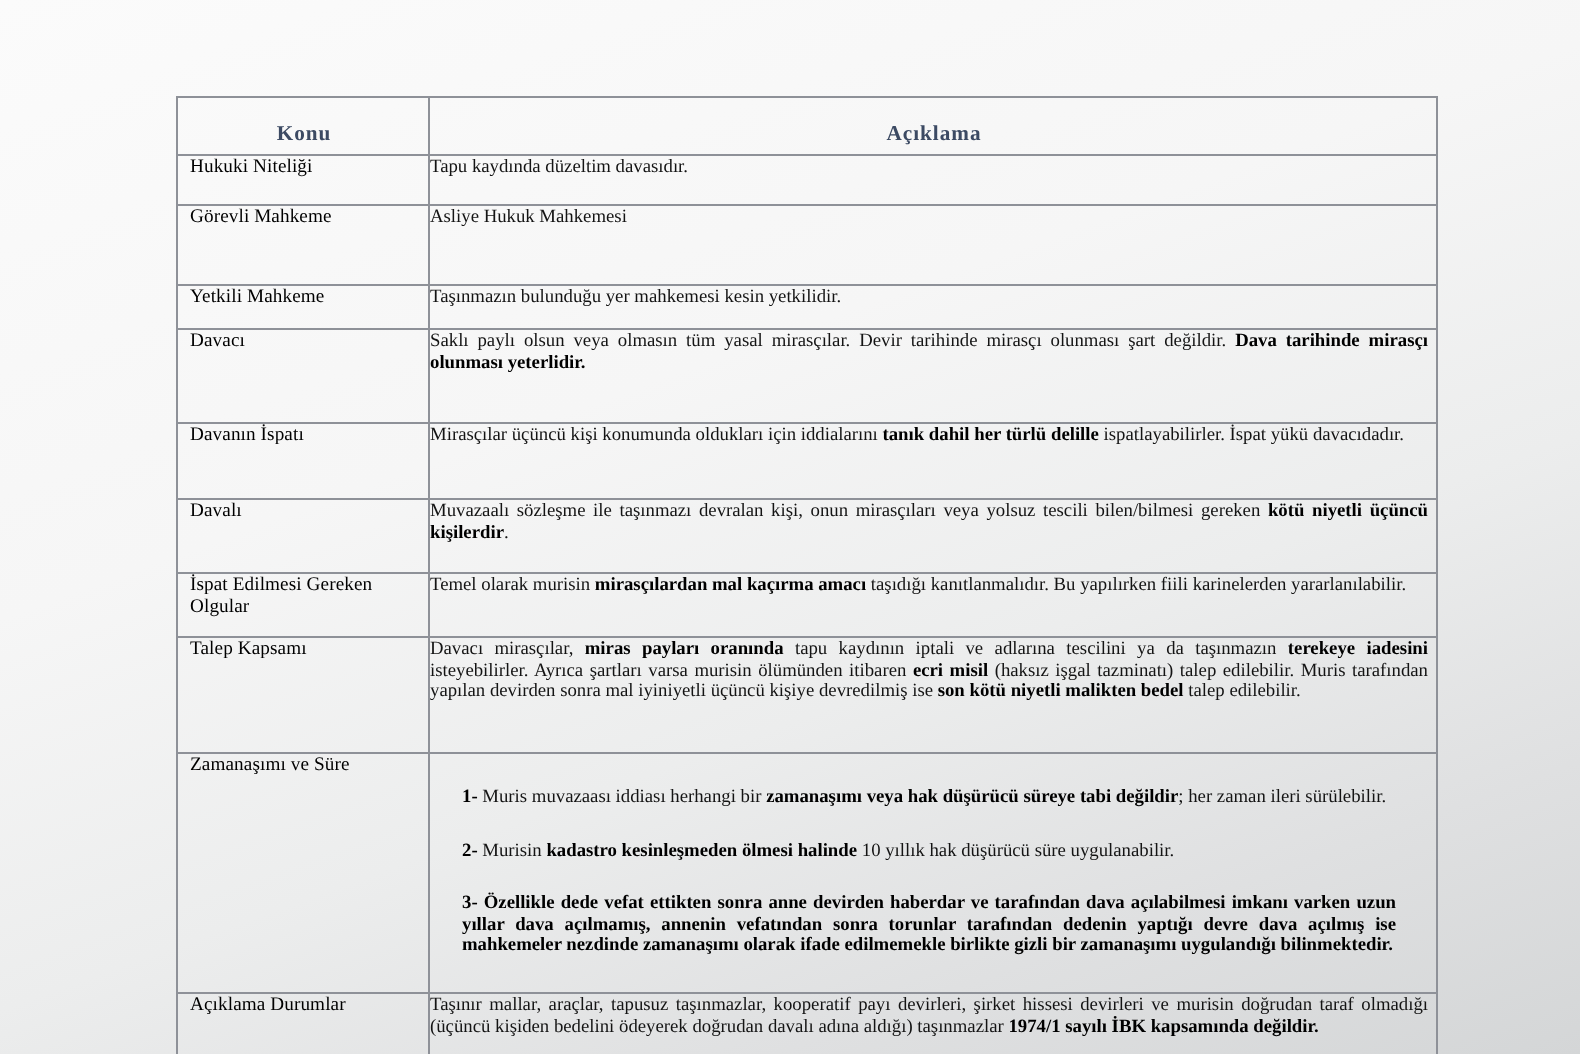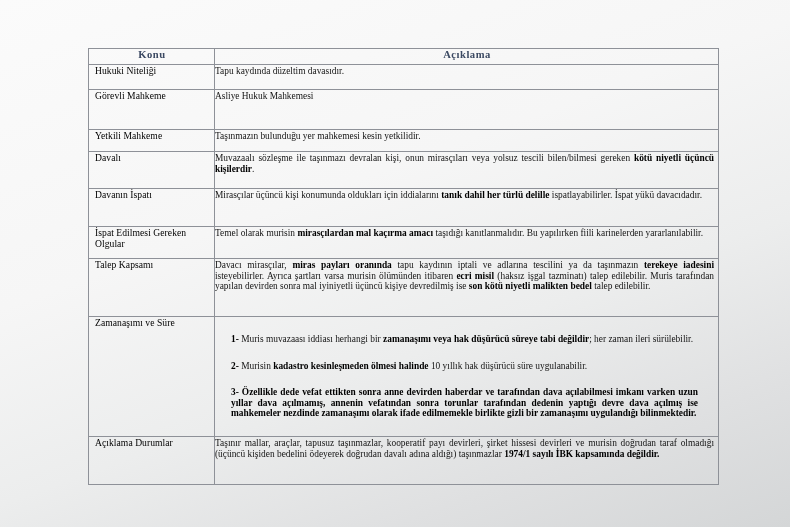--- a/index.html
+++ b/index.html
@@ -61,21 +61,21 @@
     color: #1a1a1a;
   }
 
   
   .card-table thead th {
     text-align: center;
     font-weight: bold;
     font-size: 10.6px;
     letter-spacing: 0.5px;
     color: #3c4a63;
-    padding-top: 1px;
+    padding-top: 14px;
     padding-bottom: 1px;
     height: 13px;
   }
 
   
   .card-table td.konu {
     font-weight: normal;
     font-size: 9.6px;
     line-height: 10.9px;
     color: #000;
@@ -125,27 +125,31 @@
           <td class="aciklama">Tapu kaydında düzeltim davasıdır.</td>
         </tr>
         <tr style="height: 40px;">
           <td class="konu">Görevli Mahkeme</td>
           <td class="aciklama">Asliye Hukuk Mahkemesi</td>
         </tr>
         <tr style="height: 22px;">
           <td class="konu">Yetkili Mahkeme</td>
           <td class="aciklama">Taşınmazın bulunduğu yer mahkemesi kesin yetkilidir.</td>
         </tr>
-        <tr style="height: 37px;">
-          <td class="konu">Davalı</td>
-          <td class="aciklama">Muvazaalı sözleşme ile taşınmazı devralan kişi, onun mirasçıları veya yolsuz tescili bilen/bilmesi gereken <b>kötü niyetli üçüncü kişilerdir</b>.</td>
+        <tr style="height: 47px;">
+          <td class="konu">Davacı</td>
+          <td class="aciklama">Saklı paylı olsun veya olmasın tüm yasal mirasçılar. Devir tarihinde mirasçı olunması şart değildir. <b>Dava tarihinde mirasçı olunması yeterlidir.</b></td>
         </tr>
         <tr style="height: 38px;">
           <td class="konu">Davanın İspatı</td>
           <td class="aciklama">Mirasçılar üçüncü kişi konumunda oldukları için iddialarını <b>tanık dahil her türlü delille</b> ispatlayabilirler. İspat yükü davacıdadır.</td>
+        </tr>
+        <tr style="height: 37px;">
+          <td class="konu">Davalı</td>
+          <td class="aciklama">Muvazaalı sözleşme ile taşınmazı devralan kişi, onun mirasçıları veya yolsuz tescili bilen/bilmesi gereken <b>kötü niyetli üçüncü kişilerdir</b>.</td>
         </tr>
         <tr style="height: 32px;">
           <td class="konu">İspat Edilmesi Gereken Olgular</td>
           <td class="aciklama">Temel olarak murisin <b>mirasçılardan mal kaçırma amacı</b> taşıdığı kanıtlanmalıdır. Bu yapılırken fiili karinelerden yararlanılabilir.</td>
         </tr>
         <tr style="height: 58px;">
           <td class="konu">Talep Kapsamı</td>
           <td class="aciklama">Davacı mirasçılar, <b>miras payları oranında</b> tapu kaydının iptali ve adlarına tescilini ya da taşınmazın <b>terekeye iadesini</b> isteyebilirler. Ayrıca şartları varsa murisin ölümünden itibaren <b>ecri misil</b> (haksız işgal tazminatı) talep edilebilir. Muris tarafından yapılan devirden sonra mal iyiniyetli üçüncü kişiye devredilmiş ise <b>son kötü niyetli malikten bedel</b> talep edilebilir.</td>
         </tr>
         <tr style="height: 84px;">

